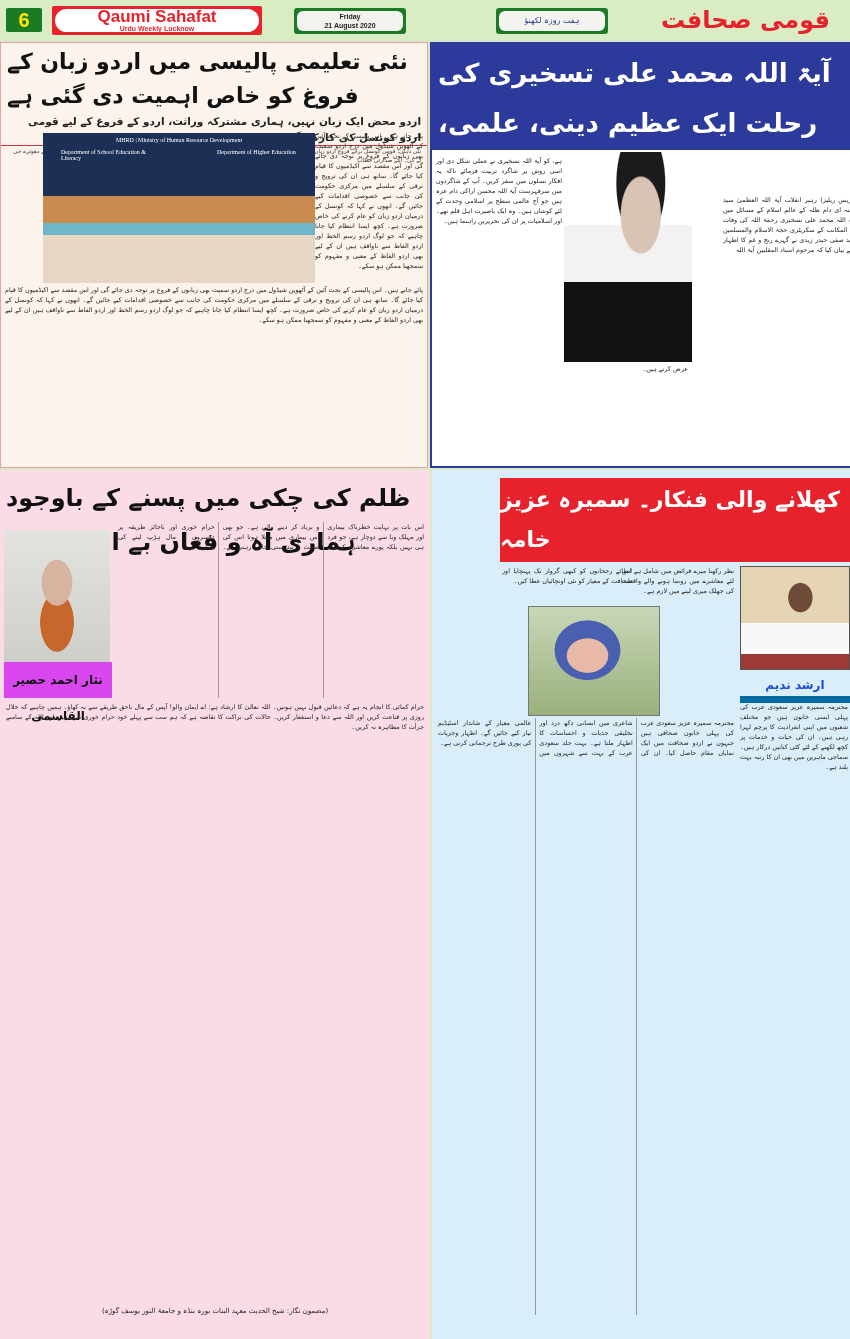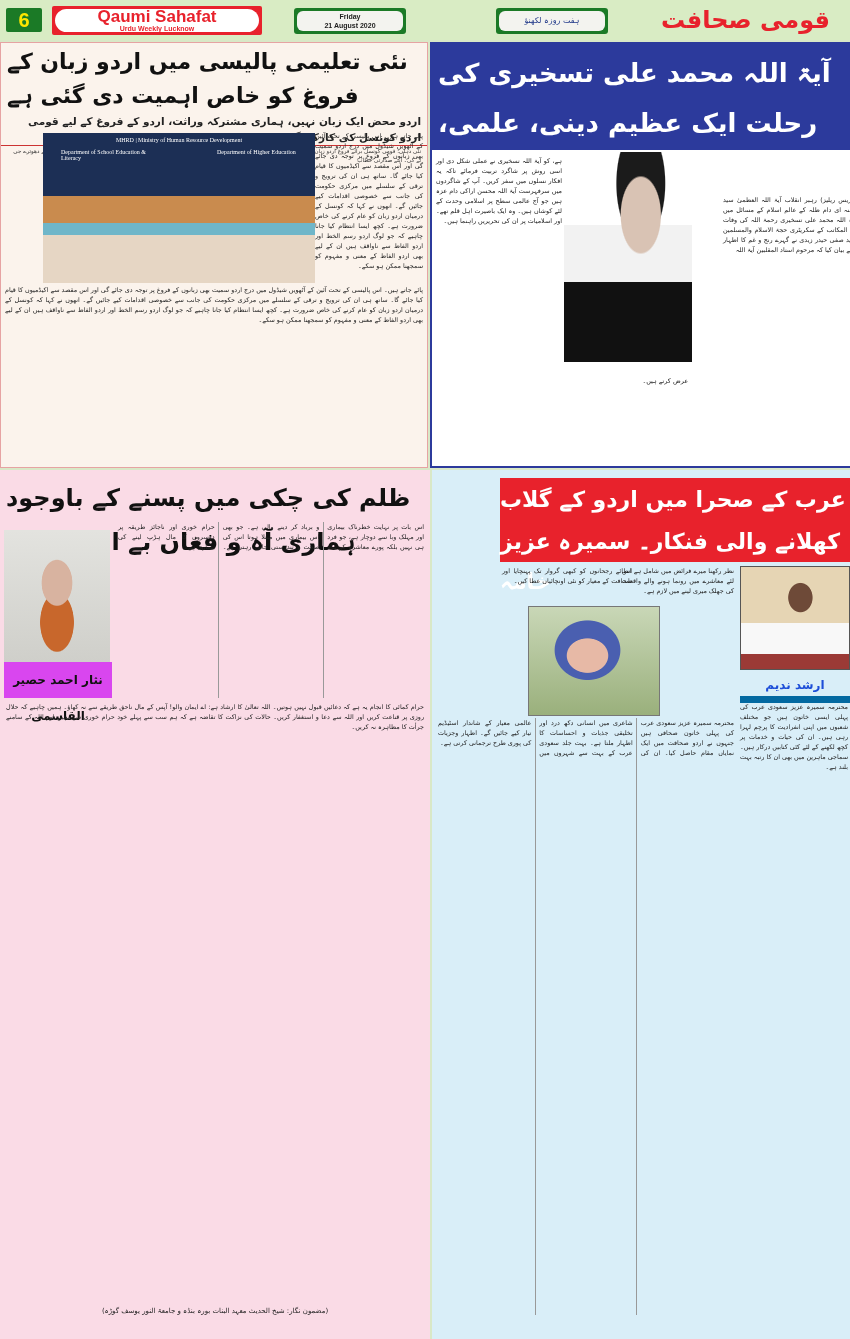--- a/index.html
+++ b/index.html
@@ -20,21 +20,21 @@
   .headline { text-align: left; direction: rtl; font-family: "DejaVu Sans", sans-serif; font-weight: bold; }
   .body-text { font: 6.4px/10px "DejaVu Sans", sans-serif; color: #222; text-align: justify; direction: rtl; column-gap: 8px; column-rule: 1px solid #999; }
   .photo { position: absolute; overflow: hidden; }
 
   
   #art-tr { left: 430px; top: 42px; width: 449px; height: 426px; background: #fff; border: 2px solid #2c3a9c; }
   #art-tr .hl-box { position: absolute; left: 0; top: 0; right: 0; height: 106px; background: #2c3a9c; }
   #art-tr .hl-box .headline { color: #fff; font-size: 26px; line-height: 50px; padding: 4px 6px 0; }
   #art-tr .col-r { position: absolute; right: 4px; top: 112px; width: 150px; bottom: 6px; margin-top: 39px; }
   #art-tr .col-l { position: absolute; left: 4px; top: 112px; width: 126px; bottom: 6px; }
-  #art-tr .col-m { position: absolute; left: 136px; top: 332px; width: 120px; bottom: 6px; }
+  #art-tr .col-m { position: absolute; left: 136px; top: 320px; width: 120px; bottom: 6px; }
   #art-tr .photo { left: 132px; top: 108px; width: 128px; height: 210px; background: radial-gradient(ellipse at 60% 30%, #d9c3b4 0 18%, transparent 19%), radial-gradient(ellipse at 60% 15%, #1b1b1b 0 22%, transparent 23%), linear-gradient(#fff 0 35%, #f2f2f2 35% 62%, #111 62%); }
 
   
   #art-tl { left: 0; top: 42px; width: 428px; height: 426px; background: #fbf3ec; border: 1px solid #e6a3a3; }
   #art-tl .headline { color: #111; font-size: 22px; line-height: 34px; padding: 2px 6px 0; }
   #art-tl .subhead { font: bold 10.5px/16px "DejaVu Sans", sans-serif; color: #222; text-align: right; padding: 0 6px; border-bottom: 1px solid #c33; }
   #art-tl .lede { font: 5.6px/9px "DejaVu Sans", sans-serif; color: #333; padding: 1px 6px; text-align: right; }
   #art-tl .photo { left: 42px; top: 90px; width: 272px; height: 150px; background: linear-gradient(#1c2f55 0 42%, #c98b4e 42% 60%, #6fb6c9 60% 68%, #e6d6c4 68%); }
   #art-tl .photo-banner { position: absolute; left: 0; top: 4px; width: 100%; height: 58px; color: #fff; font: 6px "Liberation Serif", serif; }
   #art-tl .col-pr { position: absolute; right: 4px; top: 88px; width: 108px; height: 150px; }
@@ -116,21 +116,20 @@
   <div class="headline">ظلم کی چکی میں پسنے کے باوجود ہماری آہ و فغاں بے اثر کیوں؟</div>
   <div class="photo"></div>
   <div class="byline-box">نثار احمد حصیر القاسمی</div>
   <div class="col-a body-text" style="column-count:3;">اس بات پر نہایت خطرناک بیماری اور مہلک وبا سے دوچار ہے، جو فرد ہی نہیں بلکہ پورے معاشرہ کو تباہ و برباد کر دینے والی ہے۔ جو بھی اس بیماری میں مبتلا ہوتا اس کی صحت و تندرستی جاتی رہتی ہے۔ حرام خوری اور ناجائز طریقہ پر دوسروں کا مال ہڑپ لینے کی بیماری ہے۔</div>
   <div class="wide body-text" style="column-count:1;">حرام کمائی کا انجام یہ ہے کہ دعائیں قبول نہیں ہوتیں۔ اللہ تعالیٰ کا ارشاد ہے: اے ایمان والو! آپس کے مال ناحق طریقے سے نہ کھاؤ۔ ہمیں چاہیے کہ حلال روزی پر قناعت کریں اور اللہ سے دعا و استغفار کریں۔ حالات کی نزاکت کا تقاضہ ہے کہ ہم سب سے پہلے خود حرام خوری سے بچیں اور اللہ کے سامنے جرأت کا مظاہرہ نہ کریں۔</div>
   <div class="credit">(مضمون نگار: شیخ الحدیث معہد البنات بورہ بنڈہ و جامعۃ النور یوسف گوڑہ)</div>
 </div>
 
 <div class="article" id="art-br">
   <div class="hl-box">
-    <div class="headline">عرب کے صحرا میں اردو کے گلاب</div>
     <div class="headline">کھلانے والی فنکار۔ سمیرہ عزیز خامہ</div>
   </div>
   <div class="photo photo-man"></div>
   <div class="byline">ارشد ندیم</div>
   <div class="col-1 body-text">نظر رکھنا میرے فرائض میں شامل ہے اس لئے معاشرے میں رونما ہونے والے واقعات کی جھلک میری لینے میں لازم ہے۔</div>
   <div class="col-2 body-text">انطائے رجحانوں کو کبھی گروار تک پہنچایا اور صحافت کے معیار کو نئی اونچائیاں عطا کیں۔</div>
   <div class="photo photo-woman"></div>
   <div class="body-main body-text" style="column-count:3;">محترمہ سمیرہ عزیز سعودی عرب کی پہلی خاتون صحافی ہیں جنہوں نے اردو صحافت میں ایک نمایاں مقام حاصل کیا۔ ان کی شاعری میں انسانی دکھ درد اور تخلیقی جذبات و احساسات کا اظہار ملتا ہے۔ بہت جلد سعودی عرب کے بہت سے شہروں میں عالمی معیار کے شاندار اسٹیڈیم تیار کیے جائیں گے۔ اظہار وجزیات کی پوری طرح ترجمانی کرتی ہے۔</div>
   <div class="body-side body-text">محترمہ سمیرہ عزیز سعودی عرب کی پہلی ایسی خاتون ہیں جو مختلف شعبوں میں اپنی انفرادیت کا پرچم لہرا رہی ہیں۔ ان کی حیات و خدمات پر کچھ لکھنے کے لئے کئی کتابیں درکار ہیں۔ سماجی ماہرین میں بھی ان کا رتبہ بہت بلند ہے۔</div>
 </div>

